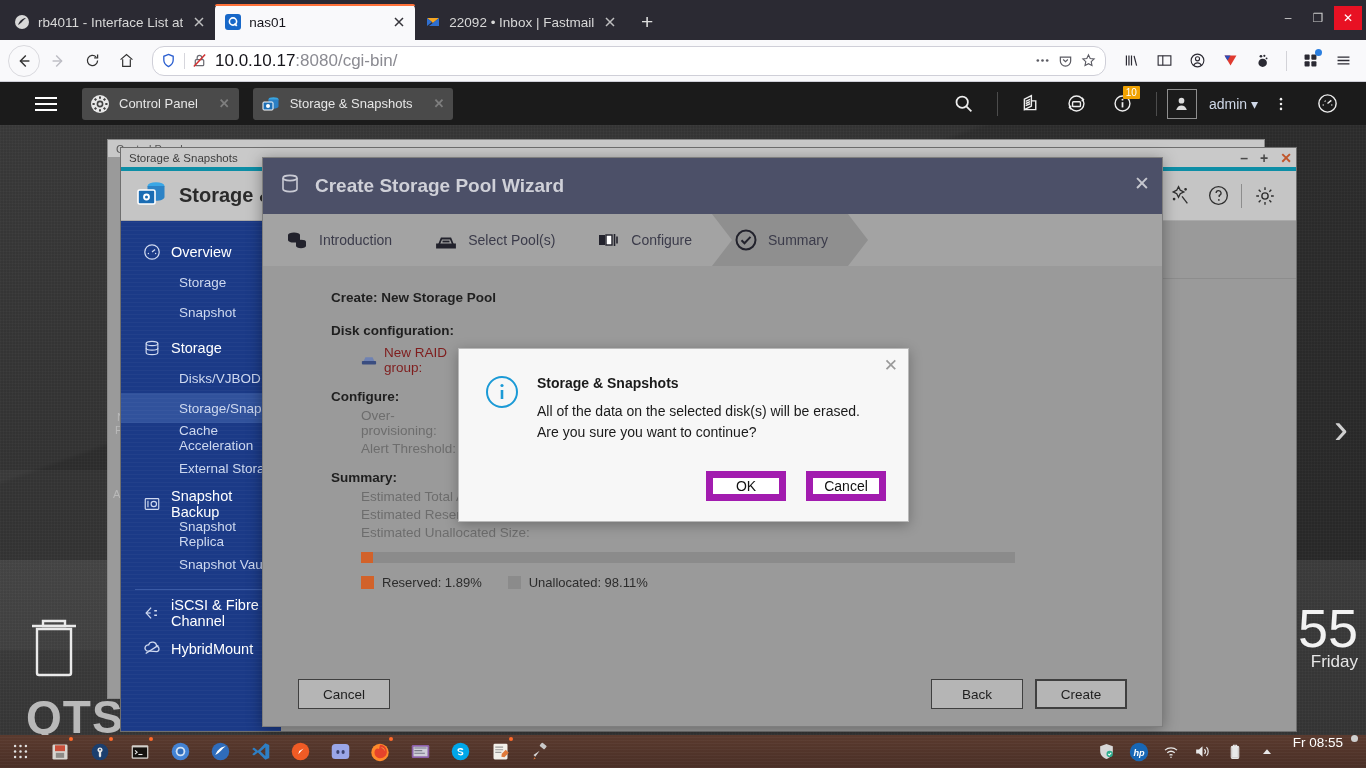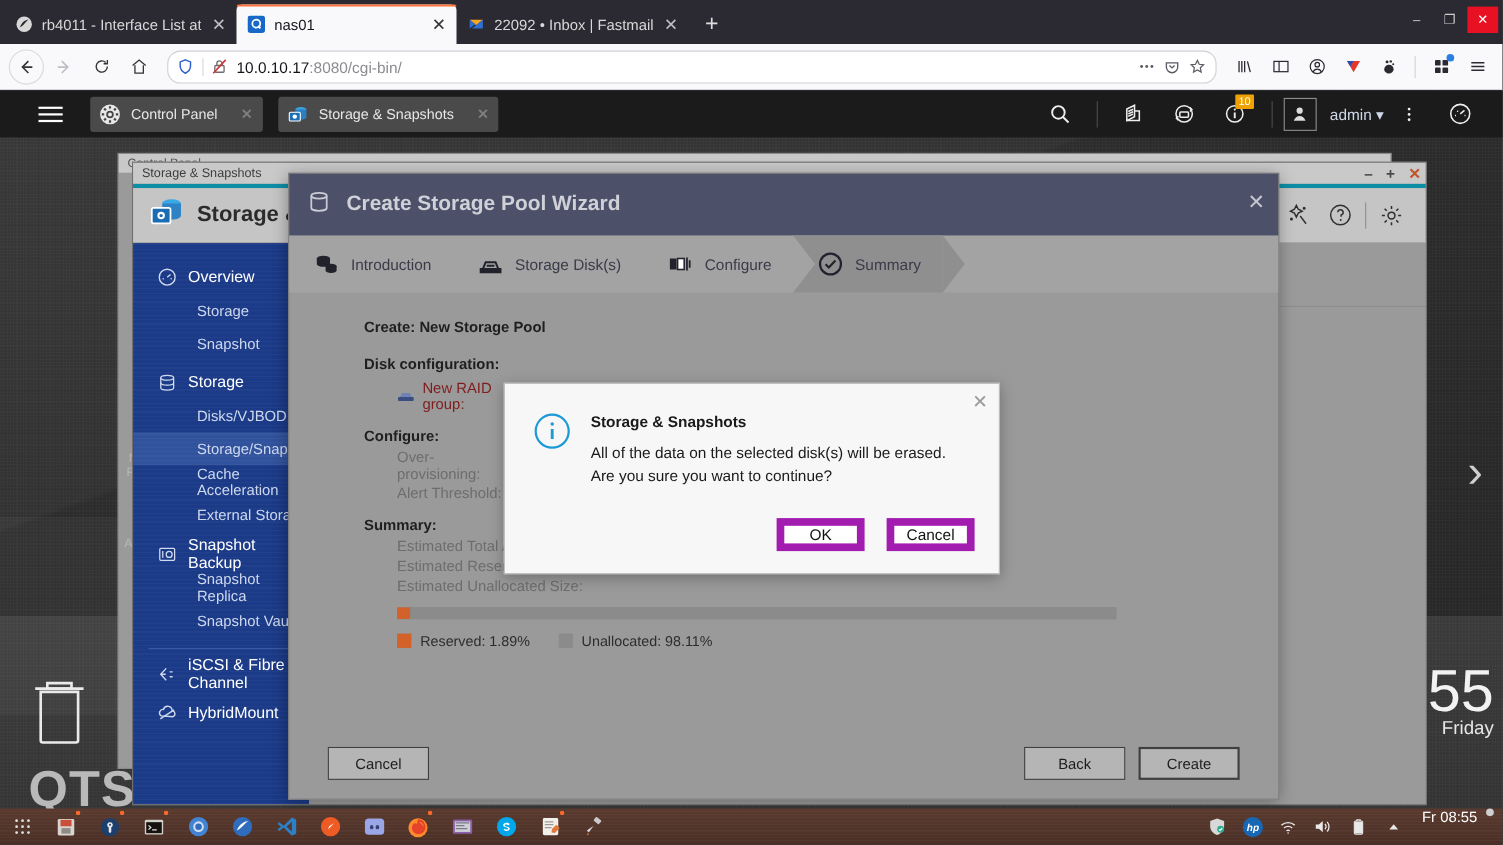--- a/index.html
+++ b/index.html
@@ -82,21 +82,21 @@
     height:42px; background:#f9f9fb; display:flex; align-items:center;
     gap:2px; padding:0 8px; border-bottom:1px solid #cfcfd8;
   }
   .navbtn{ width:32px; height:32px; border-radius:4px; display:flex; align-items:center;
            justify-content:center; color:#3a3a3e; }
   .navbtn.back{ border:1px solid #d9d9de; border-radius:16px; color:#222; }
   .navbtn.dim{ color:#bdbdc4; }
   .urlbar{
     flex:1; height:30px; margin:0 8px; background:#fff; border:1px solid #cfcfd8;
     border-radius:12px; display:flex; align-items:center; gap:7px; padding:0 8px;
-    font-size:14px; color:#15141a;
+    font-size:17px; color:#15141a;
   }
   .urlbar .urltext{ flex:1; white-space:nowrap; overflow:hidden; }
   .urltext .dim{ color:#8b8b92; }
   .ubicon{ width:16px; height:16px; flex:0 0 16px; }
   .toolicons{ display:flex; align-items:center; gap:3px; }
   .ticon{ width:30px; height:30px; display:flex; align-items:center; justify-content:center; color:#2b2a33;}
   .tdiv{ width:1px; height:20px; background:#d3d3d8; margin:0 5px; }
 
   
   #qtsbar{
@@ -747,21 +747,21 @@
       <span class="steplbl">Introduction</span>
     </div>
     <div class="step">
       <span class="stepico">
         <svg viewBox="0 0 24 24" width="24" height="24" fill="none" stroke="#22222c" stroke-width="1.8">
             <path d="M3 16.5h18v3H3z" fill="#22222c"></path>
             <path d="M5 16.5l2.5-6h9l2.5 6"></path>
             <path d="M8.5 13.5h7"></path>
           </svg>
       </span>
-      <span class="steplbl">Storage Disk(s)</span>
+      <span class="steplbl">Select Pool(s)</span>
     </div>
     <div class="step">
       <span class="stepico">
         <svg viewBox="0 0 24 24" width="24" height="24">
             <rect x="2" y="7" width="6" height="10" fill="#22222c"></rect>
             <rect x="9" y="7" width="6" height="10" fill="#fff" stroke="#22222c" stroke-width="1.4"></rect>
             <path d="M17.5 6v12" stroke="#22222c" stroke-width="1.6"></path>
             <path d="M20 8.5v7" stroke="#22222c" stroke-width="1.6"></path>
           </svg>
       </span>

